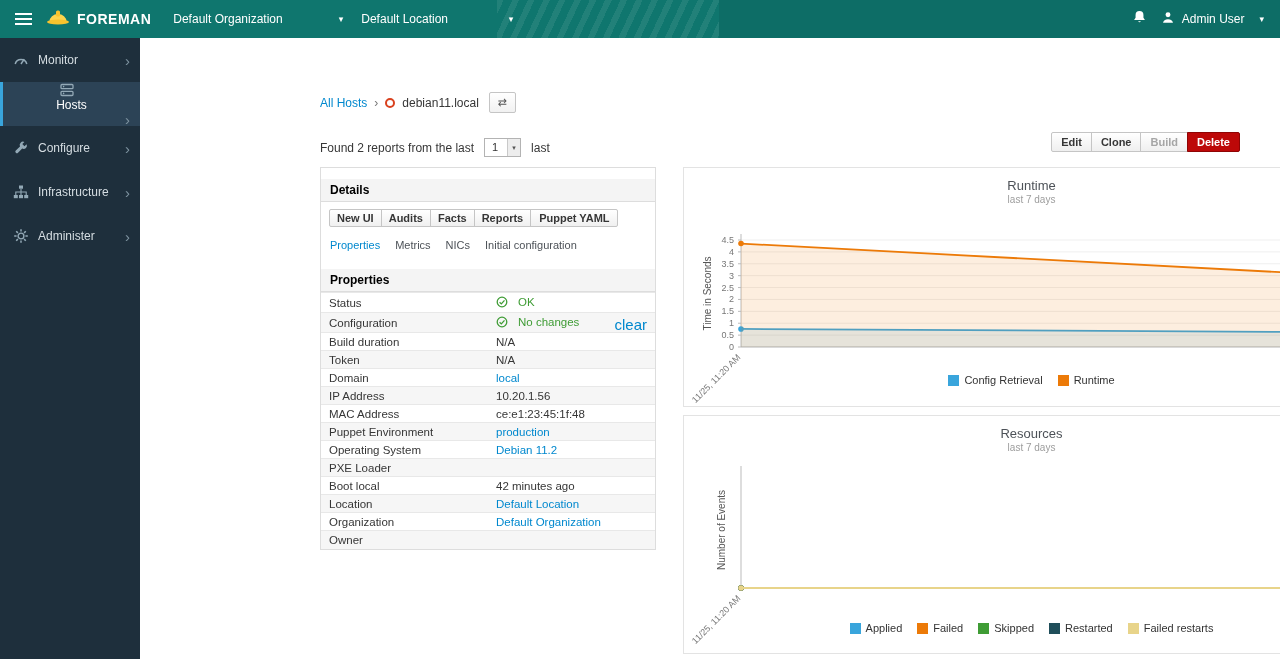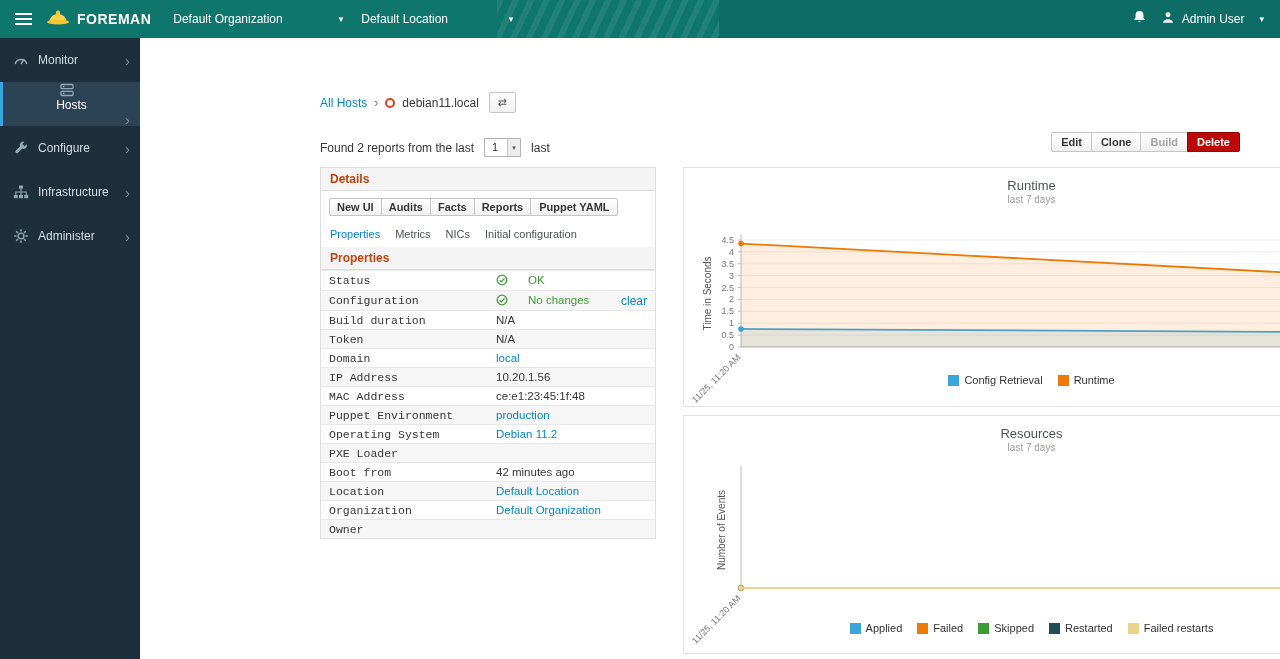--- a/index.html
+++ b/index.html
@@ -45,39 +45,39 @@
   .mini-select .dd { width:13px; background:#ededed; border-left:1px solid #c9c9c9; display:flex; align-items:center; justify-content:center; font-size:7px; color:#555; }
   .actions { position:absolute; right:40px; top:94px; display:flex; }
   .btn { font-size:11px; font-weight:bold; padding:3px 9px; border:1px solid #c5c5c5; background:linear-gradient(#fff,#efefef);
          color:#363636; cursor:pointer; margin-left:-1px; }
   .btn:first-child { border-radius:2px 0 0 2px; margin-left:0; }
   .btn:last-child { border-radius:0 2px 2px 0; }
   .btn.disabled { color:#a5a5a5; cursor:default; }
   .btn.danger { background:#bd0808; border-color:#8f0404; color:#fff; }
   
   .details-card { position:absolute; left:180px; top:129px; width:336px; border:1px solid #ddd; background:#fff; }
-  .panel-h { background:#f4f4f4; border-bottom:1px solid #ddd; padding:4px 9px; font-size:12px; font-weight:bold; color:#c2410c; }
+  .panel-h { background:#f4f4f4; border-bottom:1px solid #ddd; padding:4px 9px; font-size:12px; font-weight:bold; color:#000000;margin-top:11px; }
   .btn-row { padding:7px 8px 6px; display:flex; }
   .sbtn { font-size:11px; font-weight:bold; color:#363636; padding:2px 7px; border:1px solid #c5c5c5;
           background:linear-gradient(#fff,#f0f0f0); cursor:pointer; margin-left:-1px; white-space:nowrap; }
   .sbtn:first-child { border-radius:2px 0 0 2px; margin-left:0; }
   .sbtn:last-child { border-radius:0 2px 2px 0;padding-left:8px; }
   .tab-row { padding:6px 9px 7px; display:flex; gap:15px; font-size:11px; }
   .tab { color:#4d5258; cursor:pointer; }
   .tab.active { color:#0088ce; }
   .props { width:100%; border-collapse:collapse; font-size:11.5px; }
   .props td { padding:2.5px 8px; border-top:1px solid #e8e8e8; height:18px; vertical-align:middle; }
   .props tr:nth-child(even) td { background:#f6f6f6; }
-  .plabel { width:50%; color:#363636;font-family:Liberation Mono, monospace; }
+  .plabel { width:50%; color:#363636; }
   .pvalue { color:#363636; position:relative; }
-  .okflex { display:inline-flex; align-items:center; gap:20px; }
+  .okflex { display:inline-flex; align-items:center; gap:10px; }
   .okicon { width:12px; height:12px; }
   .oktext { color:#3f9c35; }
   .vlink { color:#0088ce; text-decoration:none; cursor:pointer; }
-  .clear-link { position:absolute; right:8px; top:3px; color:#0088ce; font-size:12px; text-decoration:none; cursor:pointer; }
+  .clear-link { position:absolute; right:8px; top:3px; color:#0088ce; font-size:15px; text-decoration:none; cursor:pointer; }
   
   .chart-card { position:absolute; left:543px; width:697px; background:#fff; border:1px solid #e3e3e3; padding-top:10px; }
   .chart-title { text-align:center; font-size:13px; color:#4d5258; line-height:16px; }
   .chart-sub { text-align:center; font-size:10px; color:#9d9d9d; line-height:12px; margin-bottom:4px; }
   .chart-svg { display:block; margin:0 auto; overflow:visible; }
   .tk { font:9px "Liberation Sans", sans-serif; fill:#777; }
   .axis { fill:#555; font-size:10px; }
   .legend { position:absolute; left:0; right:0; top:206px; display:flex; justify-content:center; gap:15px; font-size:11px; color:#333; }
   .lg-item { display:inline-flex; align-items:center; cursor:pointer; }
   .sw { display:inline-block; width:11px; height:11px; margin-right:5px; }
@@ -282,21 +282,21 @@
         </tr>
         <tr>
           <td class="plabel">Operating System</td>
           <td class="pvalue"><a class="vlink">Debian 11.2</a></td>
         </tr>
         <tr>
           <td class="plabel">PXE Loader</td>
           <td class="pvalue"></td>
         </tr>
         <tr>
-          <td class="plabel">Boot from</td>
+          <td class="plabel">Boot local</td>
           <td class="pvalue">42 minutes ago</td>
         </tr>
         <tr>
           <td class="plabel">Location</td>
           <td class="pvalue"><a class="vlink">Default Location</a></td>
         </tr>
         <tr>
           <td class="plabel">Organization</td>
           <td class="pvalue"><a class="vlink">Default Organization</a></td>
         </tr>

